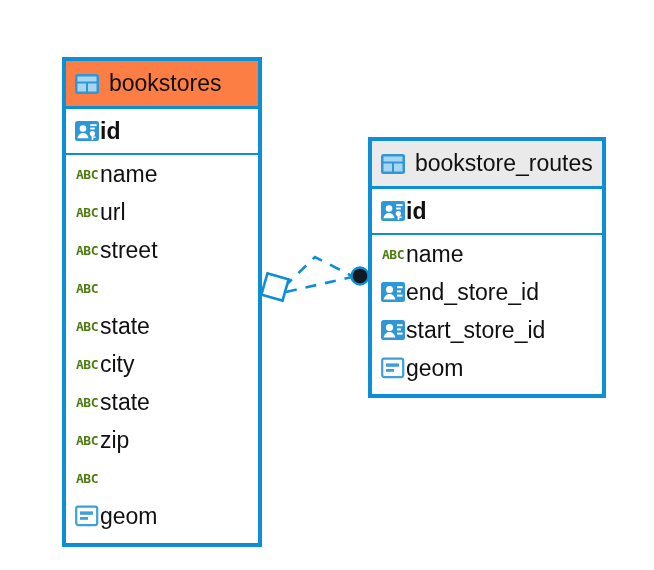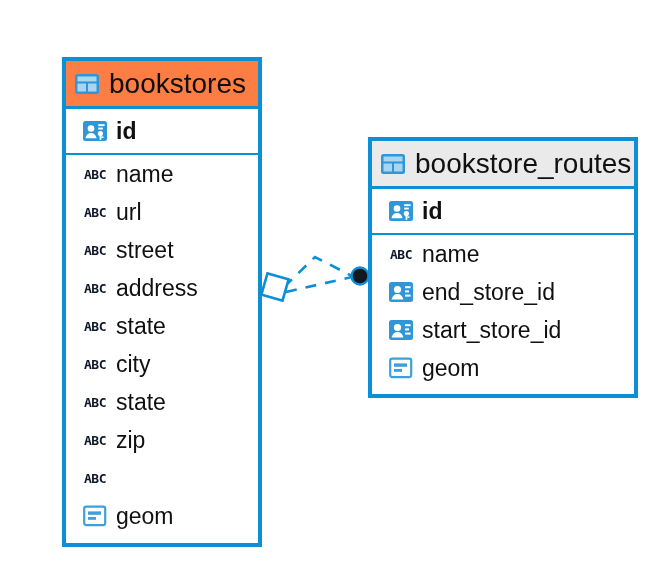--- a/index.html
+++ b/index.html
@@ -35,38 +35,36 @@
     gap: 9px;
     padding: 0 8px;
     height: 48px;
     box-sizing: border-box;
     border-bottom: 3px solid #0c8fd4;
   }
   .entity-header.selected { background: #fc7e44; }
   .entity-header.normal   { background: #eaeaea; }
 
   .entity-title {
-    font-size: 28px;
+    font-size: 23px;
     color: #101010;
     line-height: 1;
     white-space: nowrap;
   }
 
   .pk-section {
     border-bottom: 2px solid #0c8fd4;
   }
 
   .field-row {
     display: flex;
     align-items: center;
-    gap: 8px;
     height: 38px;
     padding: 0 8px;
     box-sizing: border-box;
-    margin-left: 8px;
   }
   .field-row.pk { height: 44px; }
 
   .field-label {
     font-size: 23px;
     color: #101010;
     line-height: 1;
     white-space: nowrap;
   }
   .field-label.bold { font-weight: bold; }
@@ -81,21 +79,21 @@
     flex: 0 0 auto;
     width: 26px;
     height: 16px;
     display: flex;
     align-items: center;
     justify-content: center;
     font-family: "DejaVu Sans Mono", monospace;
     font-size: 13px;
     font-weight: bold;
     letter-spacing: -0.5px;
-    color: #0f172a;
+    color: #4d7c0f;
     line-height: 1;
   }
 
   
   .connector {
     position: absolute;
     left: 0;
     top: 0;
     width: 654px;
     height: 570px;
@@ -159,21 +157,20 @@
       <div class="field-row">
         <span class="abc-icon">ABC</span>
         <span class="field-label">url</span>
       </div>
       <div class="field-row">
         <span class="abc-icon">ABC</span>
         <span class="field-label">street</span>
       </div>
       <div class="field-row">
         <span class="abc-icon">ABC</span>
-        <span class="field-label">address</span>
       </div>
       <div class="field-row">
         <span class="abc-icon">ABC</span>
         <span class="field-label">state</span>
       </div>
       <div class="field-row">
         <span class="abc-icon">ABC</span>
         <span class="field-label">city</span>
       </div>
       <div class="field-row">
@@ -191,21 +188,21 @@
         <svg class="icon" width="26" height="22" viewBox="0 0 26 22">
           <rect x="2.2" y="1.6" width="21" height="18.5" rx="2" fill="#ffffff" stroke="#3d9fdb" stroke-width="2.2"></rect>
           <rect x="6" y="6.4" width="13" height="3.4" fill="#3d9fdb"></rect>
           <rect x="6" y="12" width="8" height="2.8" fill="#3d9fdb"></rect>
         </svg>
         <span class="field-label">geom</span>
       </div>
     </div>
   </div>
 
-  <div class="entity" style="left:368px; top:137px; width:270px; height:261px;">
+  <div class="entity" style="left:368px; top:137px; width:238px; height:261px;">
 
     <div class="entity-header normal">
       <svg class="icon" width="26" height="22" viewBox="0 0 26 22">
         <rect x="1" y="1" width="24" height="20" rx="2.5" fill="#2f97d8"></rect>
         <rect x="3.5" y="3.5" width="19" height="5" fill="#a9d6ef"></rect>
         <rect x="3.5" y="10.5" width="8.5" height="8" fill="#a9d6ef"></rect>
         <rect x="14" y="10.5" width="8.5" height="8" fill="#a9d6ef"></rect>
       </svg>
       <span class="entity-title">bookstore_routes</span>
     </div>

